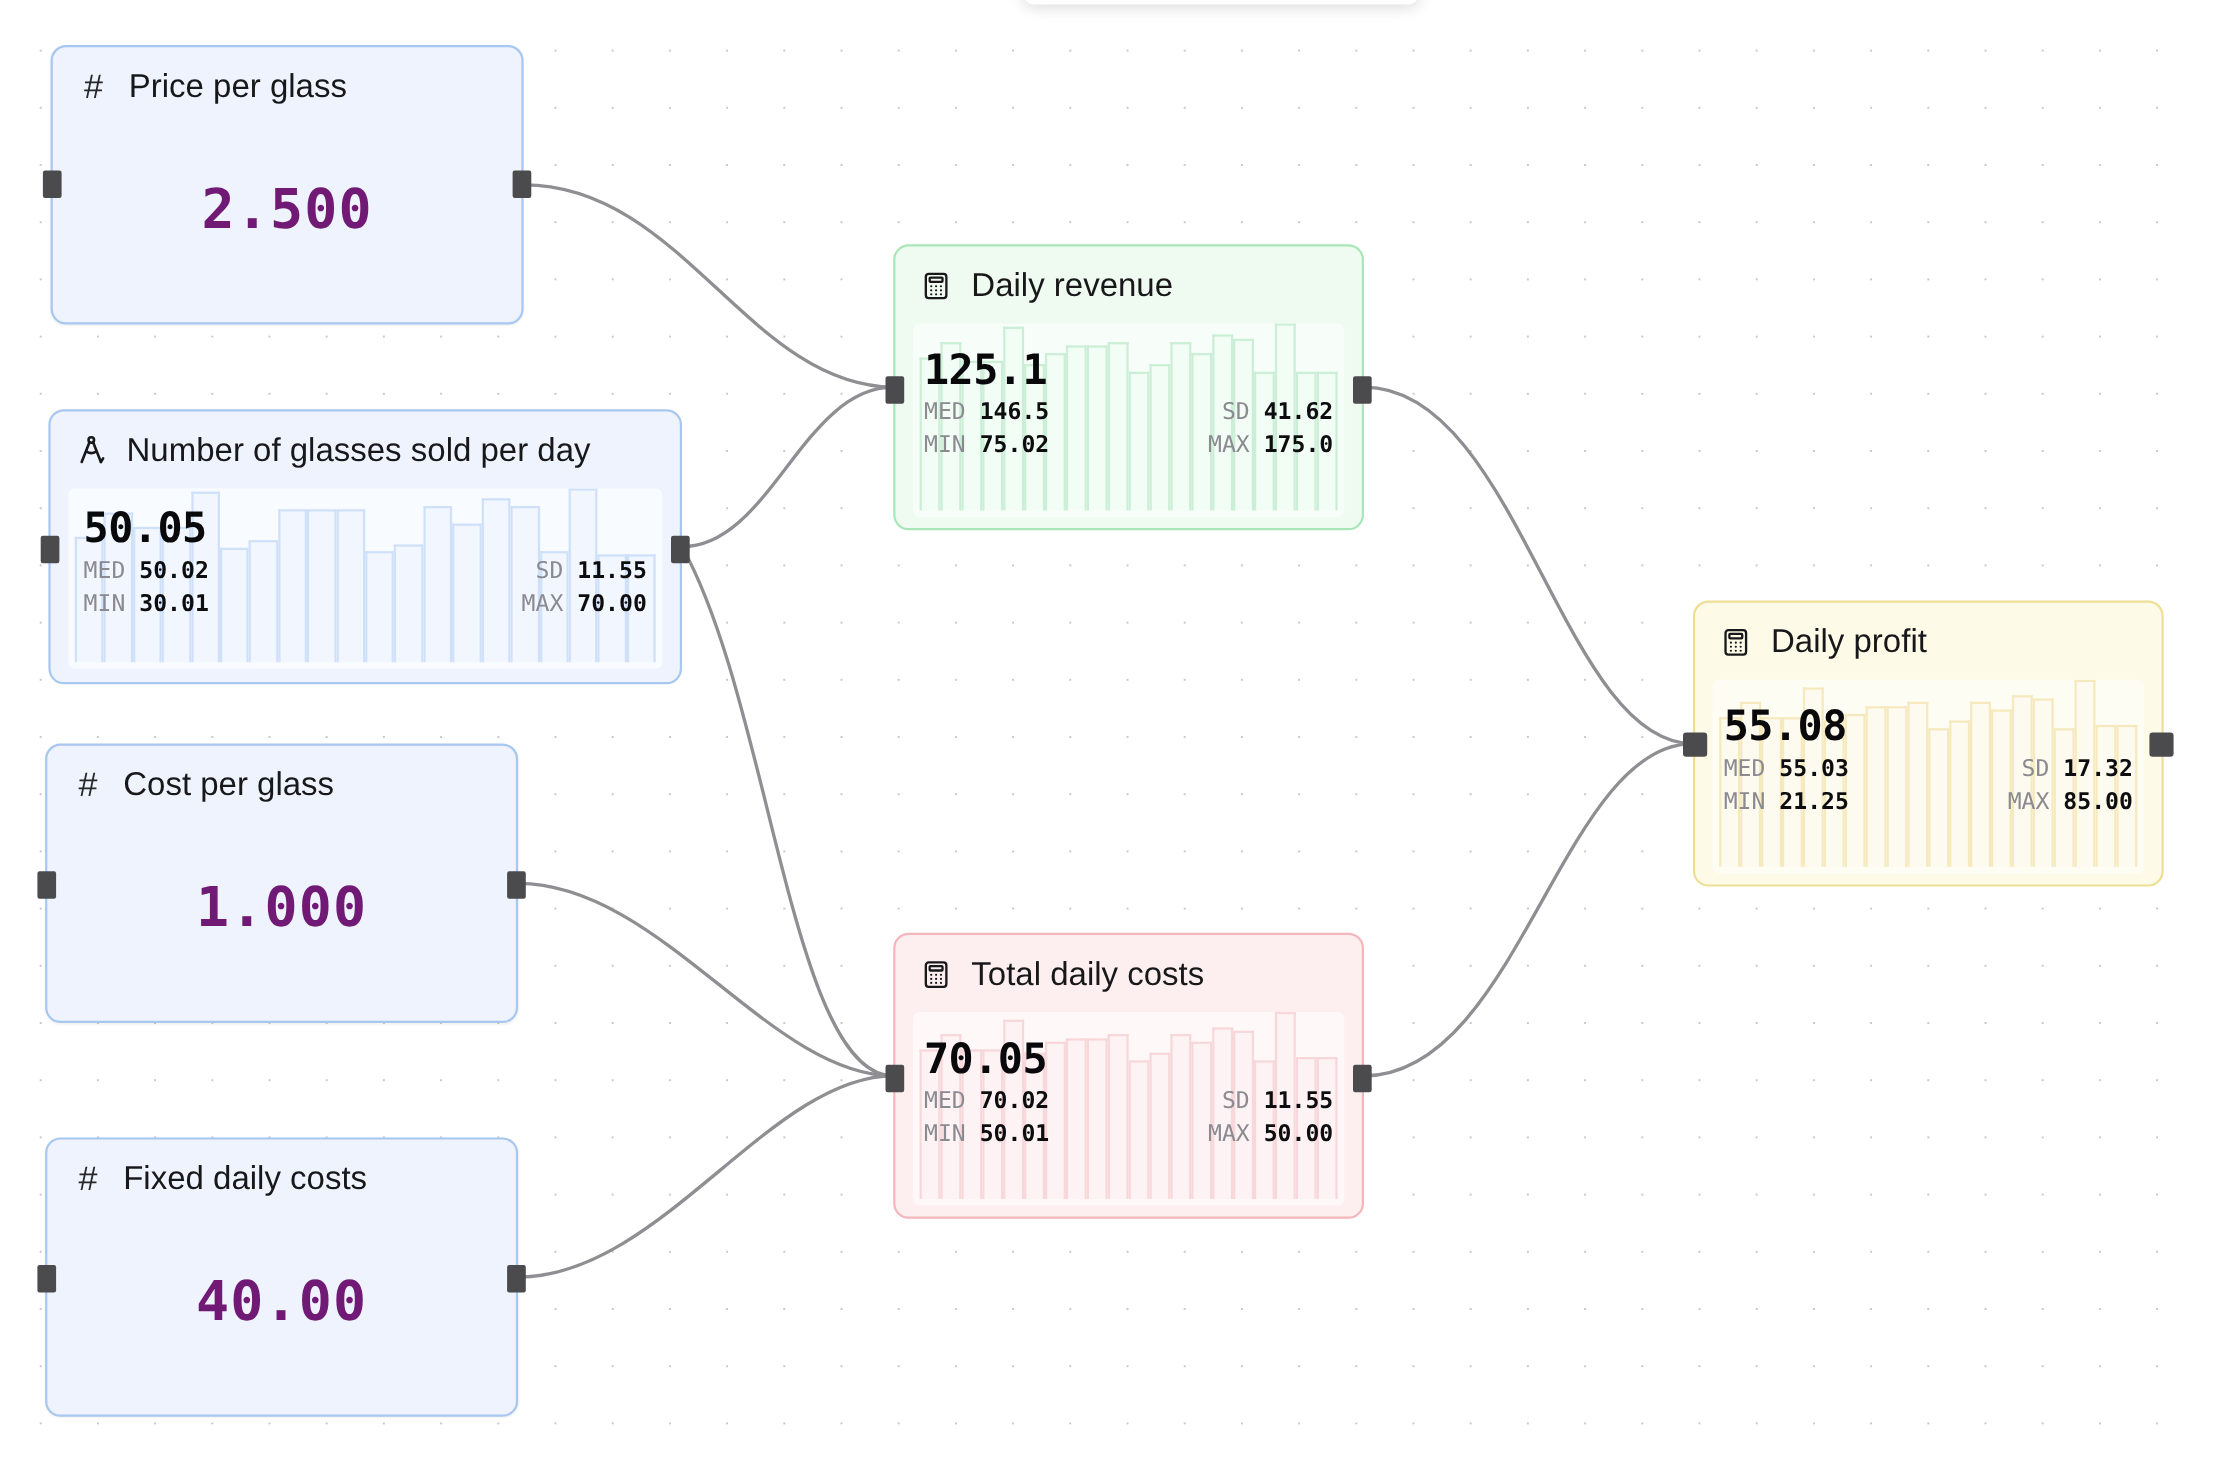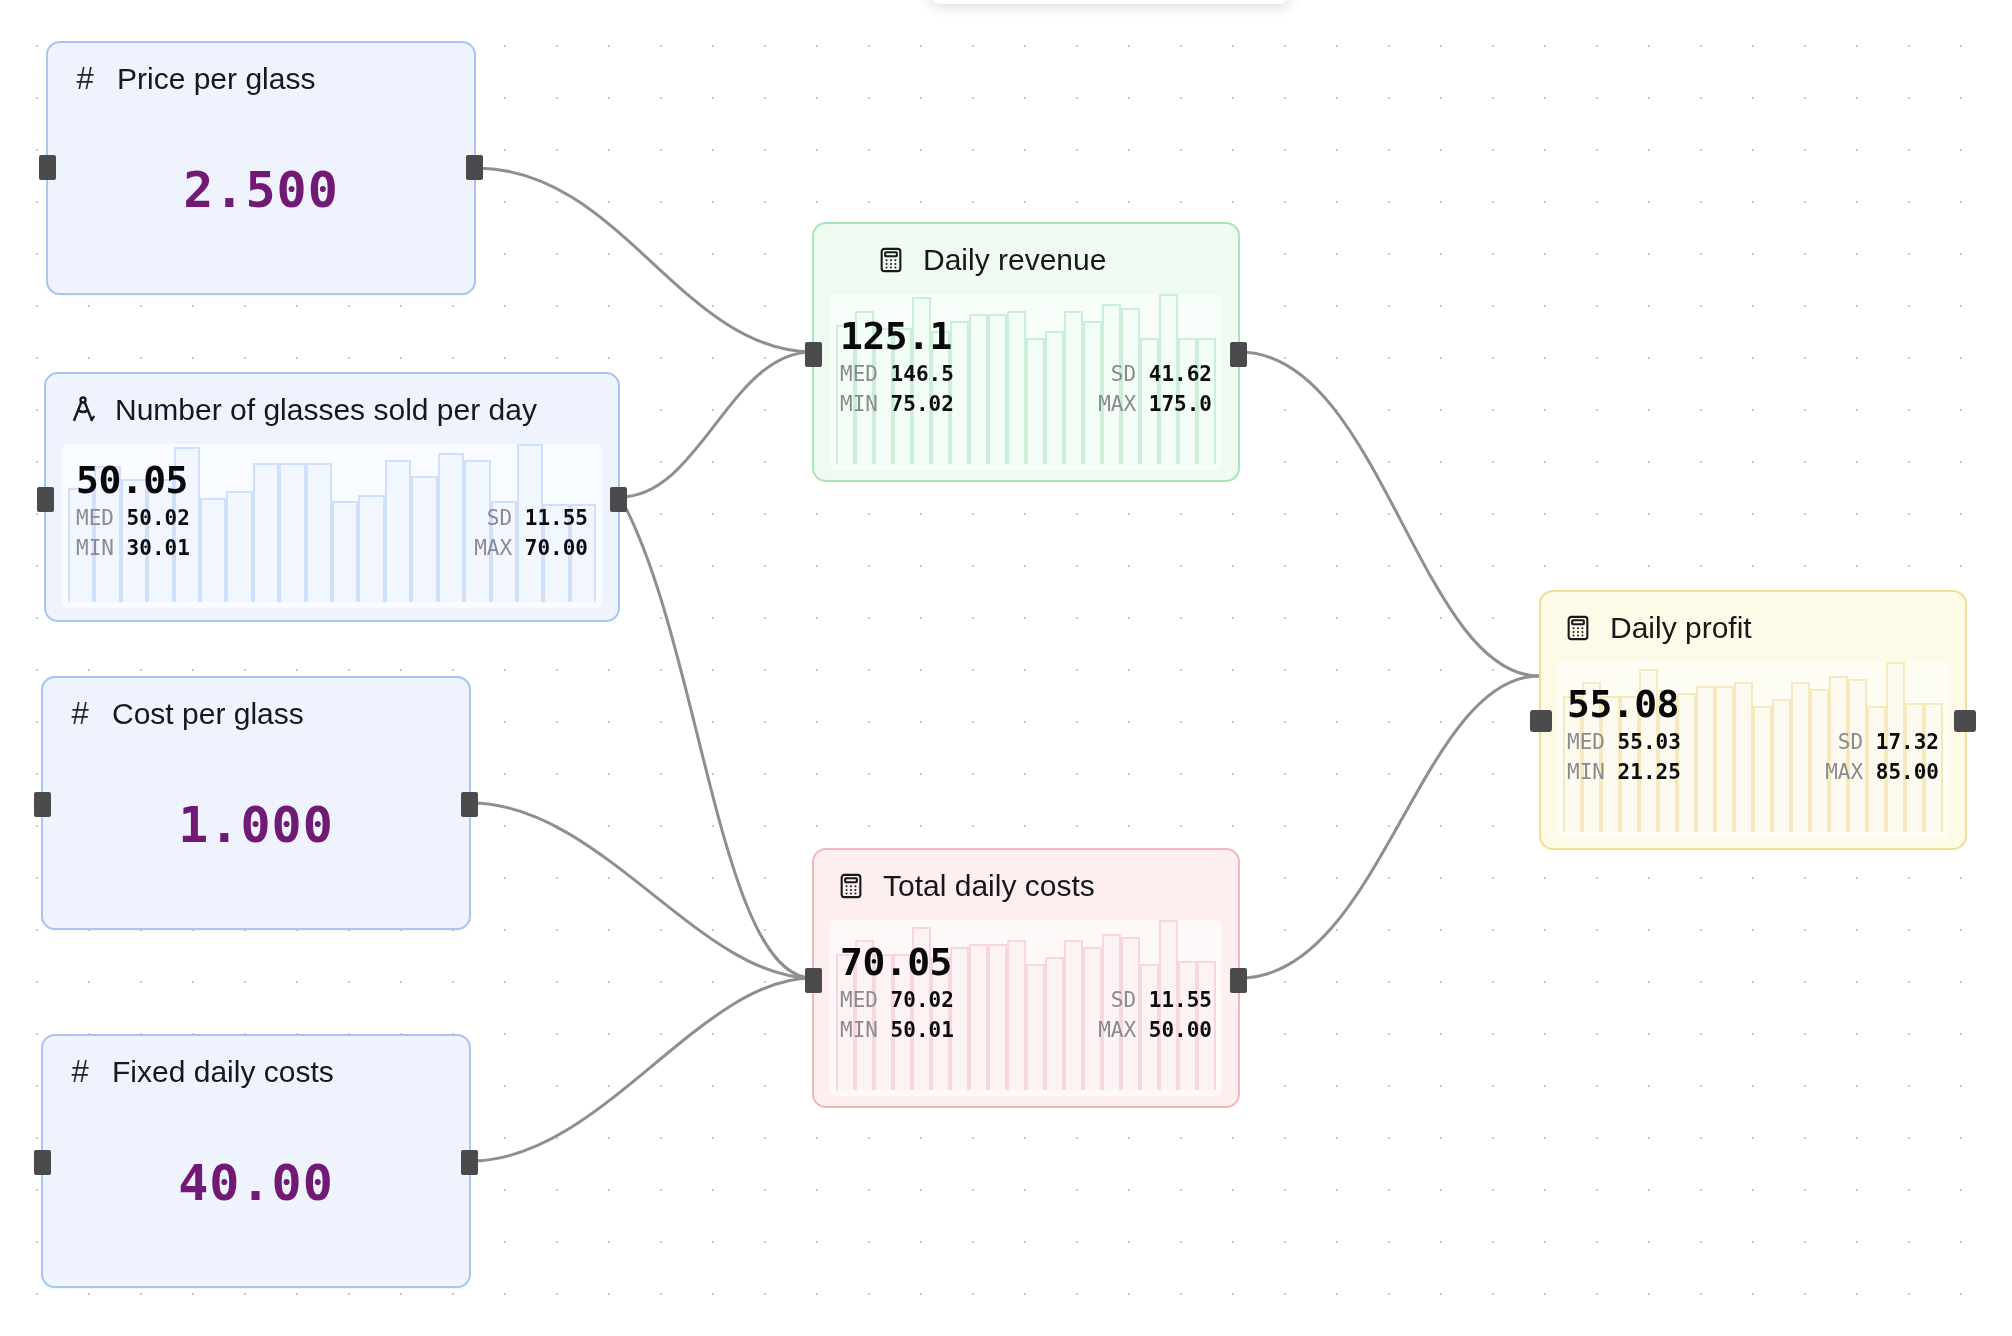--- a/index.html
+++ b/index.html
@@ -83,23 +83,23 @@
     text-align: center;
     font-family: "DejaVu Sans Mono", monospace;
     font-weight: bold;
     font-size: 50px;
     letter-spacing: 1px;
     color: #701a75;
   }
 
   
   .node.dist  { background: #eef3fd; border-color: #a8c7f0; }
-  .node.calcG { background: #effaf1; border-color: #a8e6b8; padding-left: 40px; }
+  .node.calcG { background: #effaf1; border-color: #a8e6b8; }
   .node.calcR { background: #fdeff0; border-color: #f5b6bb; }
-  .node.calcY { background: #fdfae8; border-color: #eedf95; margin-top: 44px; }
+  .node.calcY { background: #fdfae8; border-color: #eedf95; }
 
   .histwrap {
     position: absolute;
     left: 16px;
     right: 16px;
     border-radius: 6px;
     overflow: hidden;
   }
   .dist  .histwrap { background: #f8fbff; }
   .calcG .histwrap { background: #f7fdf8; }

